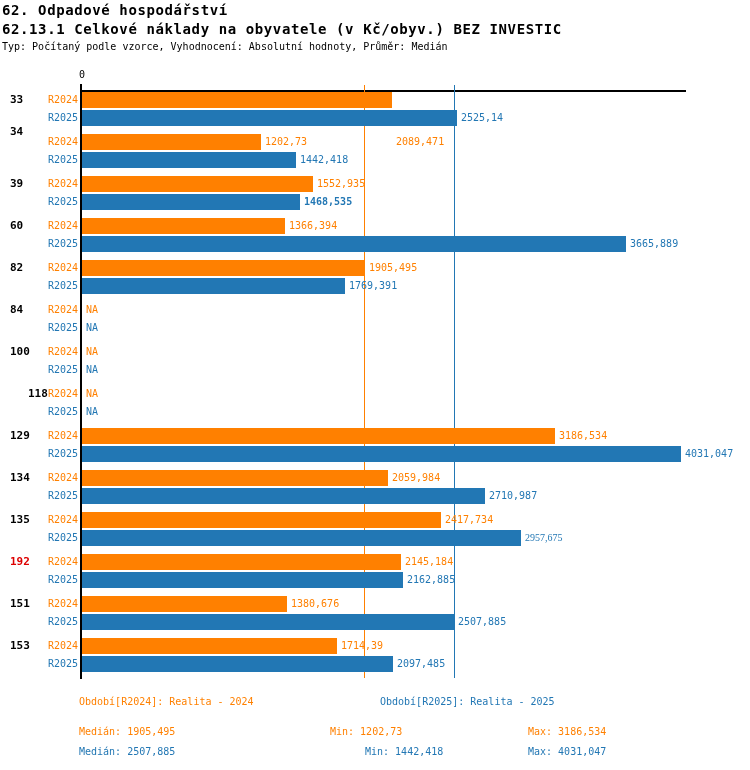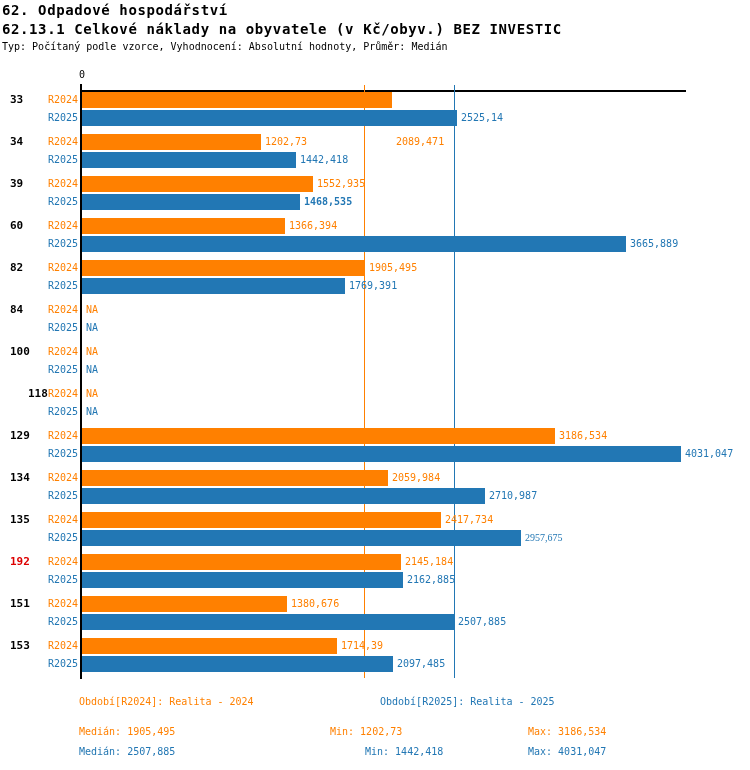--- a/index.html
+++ b/index.html
@@ -36,21 +36,21 @@
 <div class="abs gridline" id="grid-r2025" style="left: 454px; background: rgb(34, 119, 180);"></div>
 
 <div id="rows">
     <div class="abs cat-label" style="left: 10px; top: 92px; color: rgb(0, 0, 0);">33</div>
     <div class="abs ser-label" style="left: 48px; top: 92px; color: rgb(255, 128, 0);">R2024</div>
     <div class="abs ser-label" style="left: 48px; top: 110px; color: rgb(34, 119, 180);">R2025</div>
     <div class="abs bar" style="left: 82px; top: 92px; width: 310px; background: rgb(255, 128, 0);"></div>
     <div class="abs val-label" style="left: 396px; top: 92px; color: rgb(255, 128, 0); margin-top: 42px;">2089,471</div>
     <div class="abs bar" style="left: 82px; top: 110px; width: 375px; background: rgb(34, 119, 180);"></div>
     <div class="abs val-label" style="left: 461px; top: 110px; color: rgb(34, 119, 180);">2525,14</div>
-    <div class="abs cat-label" style="left: 10px; top: 134px; color: rgb(0, 0, 0);">34</div>
+    <div class="abs cat-label" style="left: 10px; top: 124px; color: rgb(0, 0, 0);">34</div>
     <div class="abs ser-label" style="left: 48px; top: 134px; color: rgb(255, 128, 0);">R2024</div>
     <div class="abs ser-label" style="left: 48px; top: 152px; color: rgb(34, 119, 180);">R2025</div>
     <div class="abs bar" style="left: 82px; top: 134px; width: 179px; background: rgb(255, 128, 0);"></div>
     <div class="abs val-label" style="left: 265px; top: 134px; color: rgb(255, 128, 0);">1202,73</div>
     <div class="abs bar" style="left: 82px; top: 152px; width: 214px; background: rgb(34, 119, 180);"></div>
     <div class="abs val-label" style="left: 300px; top: 152px; color: rgb(34, 119, 180);">1442,418</div>
     <div class="abs cat-label" style="left: 10px; top: 176px; color: rgb(0, 0, 0);">39</div>
     <div class="abs ser-label" style="left: 48px; top: 176px; color: rgb(255, 128, 0);">R2024</div>
     <div class="abs ser-label" style="left: 48px; top: 194px; color: rgb(34, 119, 180);">R2025</div>
     <div class="abs bar" style="left: 82px; top: 176px; width: 231px; background: rgb(255, 128, 0);"></div>

